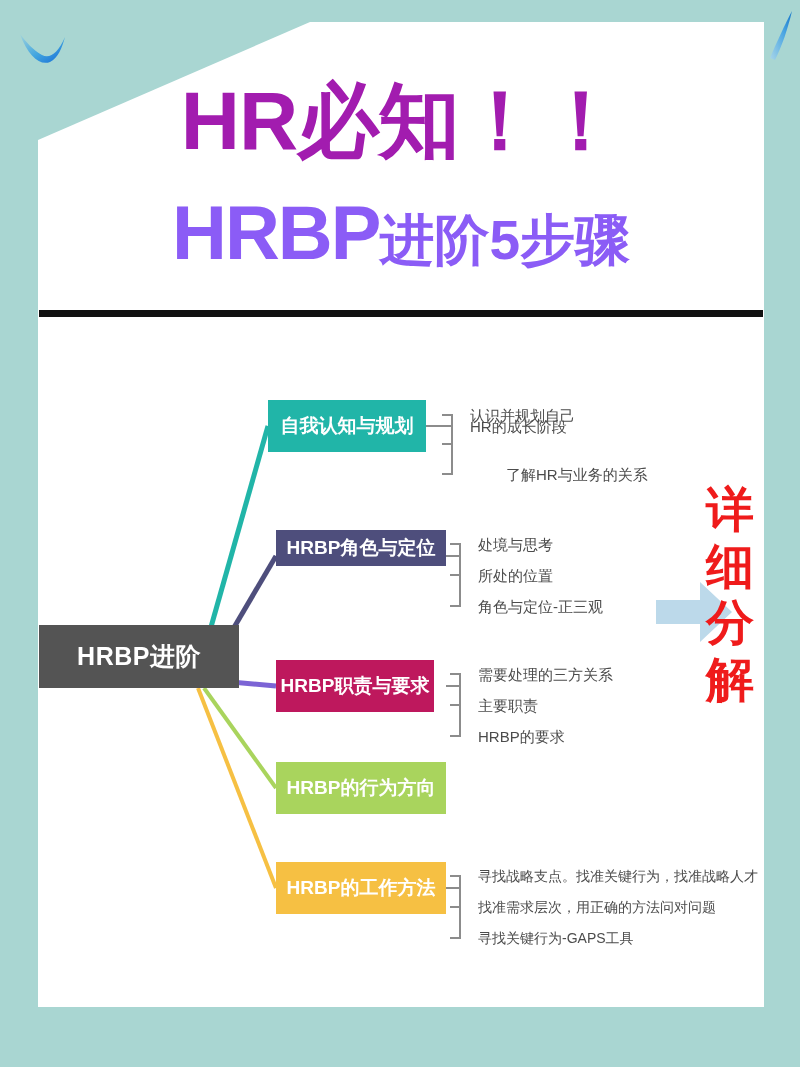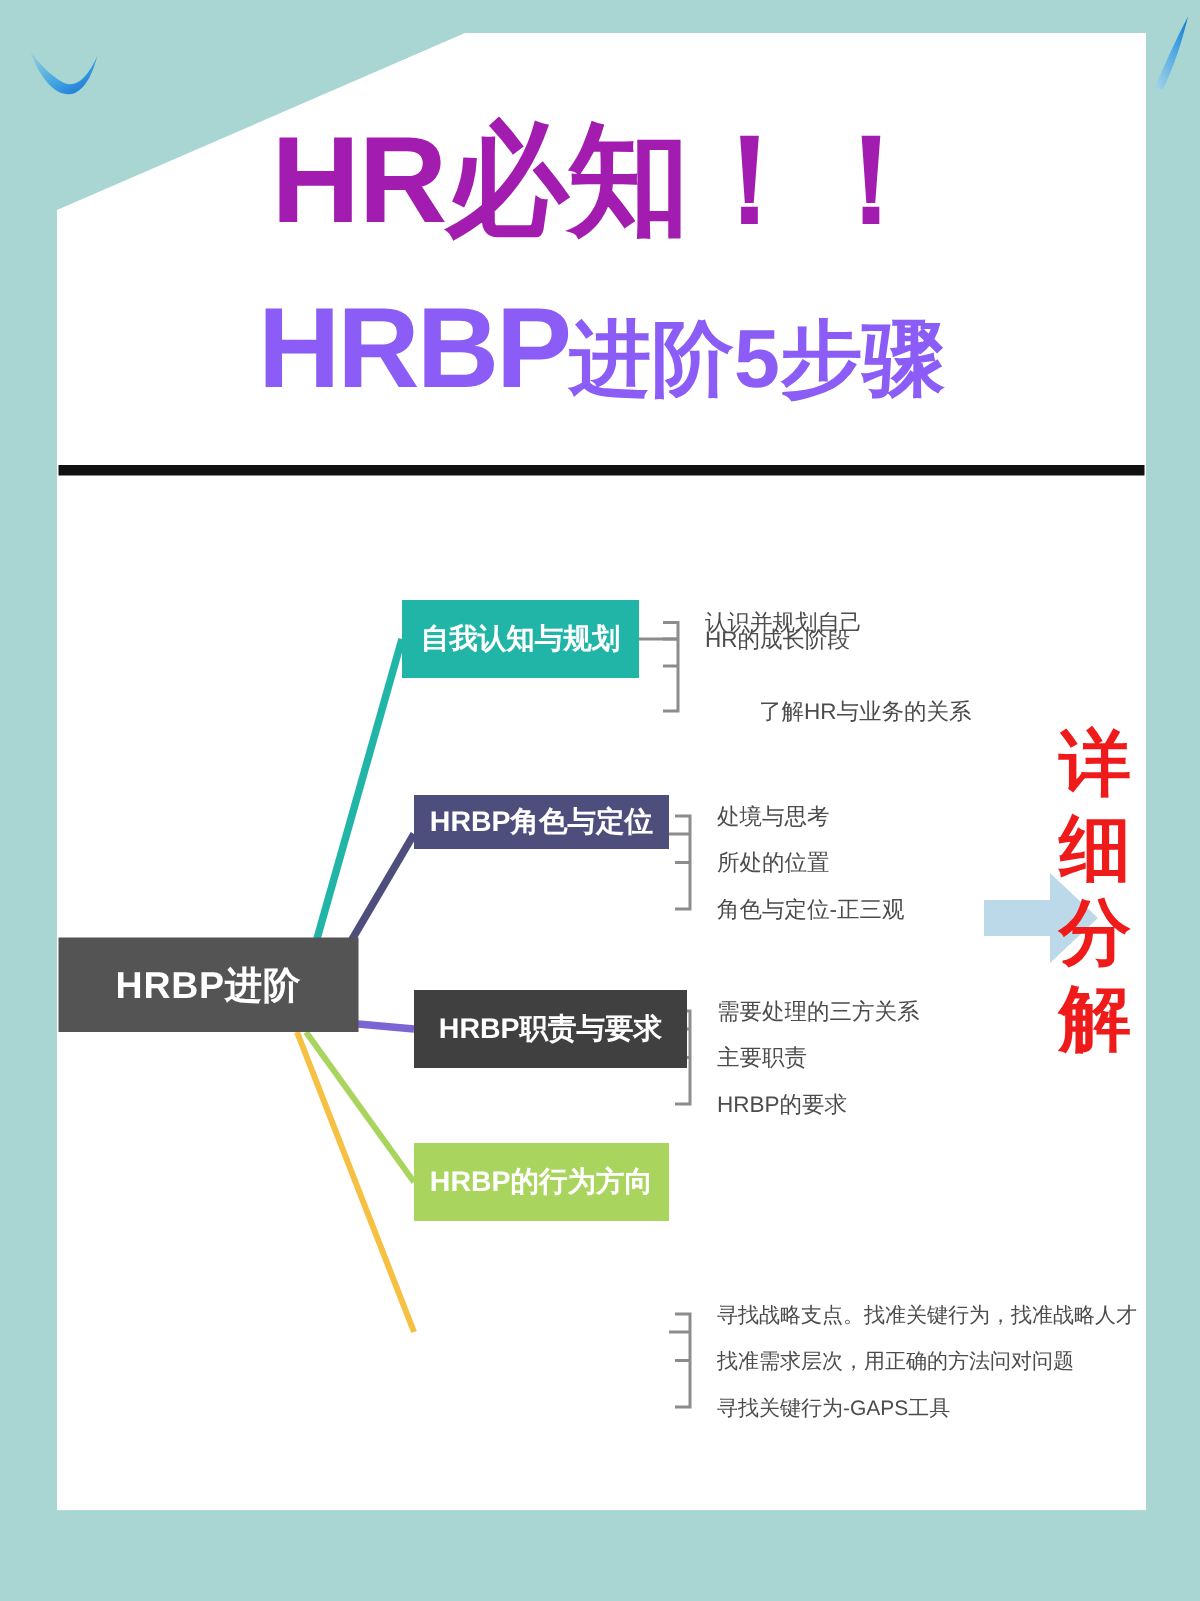--- a/index.html
+++ b/index.html
@@ -54,21 +54,21 @@
     position:absolute;display:flex;align-items:center;justify-content:center;
     color:#ffffff;font-weight:bold;box-sizing:border-box;
     white-space:nowrap;
   }
   .root{
     left:1px;top:603px;width:200px;height:63px;
     background:#545454;font-size:25px;letter-spacing:.5px;
   }
   .b1{left:230px;top:378px;width:158px;height:52px;background:#21b5a8;font-size:19px;}
   .b2{left:238px;top:508px;width:170px;height:36px;background:#4e4e7c;font-size:19px;}
-  .b3{left:238px;top:638px;width:182px;height:52px;background:#404040;font-size:19px;justify-content:center;}
+  .b3{left:238px;top:638px;width:158px;height:52px;background:#be185d;font-size:19px;justify-content:center;}
   .b4{left:238px;top:740px;width:170px;height:52px;background:#a9d45d;font-size:19px;}
   .b5{left:238px;top:840px;width:170px;height:52px;background:#f6c043;font-size:19px;}
 
   .sub{
     position:absolute;color:#4c4c4c;font-size:15px;line-height:1;white-space:nowrap;
   }
   .sub-small{font-size:14px;}
 
   
   .arrow-wrap{position:absolute;left:618px;top:552px;width:76px;height:76px;}
@@ -162,20 +162,23 @@
       <span>HRBP职责与要求</span>
     </div>
     <div class="sub" style="left:440px;top:645px;">需要处理的三方关系</div>
     <div class="sub" style="left:440px;top:676px;">主要职责</div>
     <div class="sub" style="left:440px;top:707px;">HRBP的要求</div>
 
     <div class="node b4">
       <span>HRBP的行为方向</span>
     </div>
 
+    <div class="node b5">
+      <span>HRBP的工作方法</span>
+    </div>
     <div class="sub sub-small" style="left:440px;top:847px;">寻找战略支点。找准关键行为，找准战略人才</div>
     <div class="sub sub-small" style="left:440px;top:878px;text-align:right;">找准需求层次，用正确的方法问对问题</div>
     <div class="sub sub-small" style="left:440px;top:909px;">寻找关键行为-GAPS工具</div>
 
     <svg class="arrow-wrap" viewBox="0 0 76 76">
       <path d="M0 26 L44 26 L44 8 L76 38 L44 68 L44 50 L0 50 Z" fill="#bcd9ea"></path>
     </svg>
     <div class="redcol">
       <span>详</span>
       <span>细</span>

